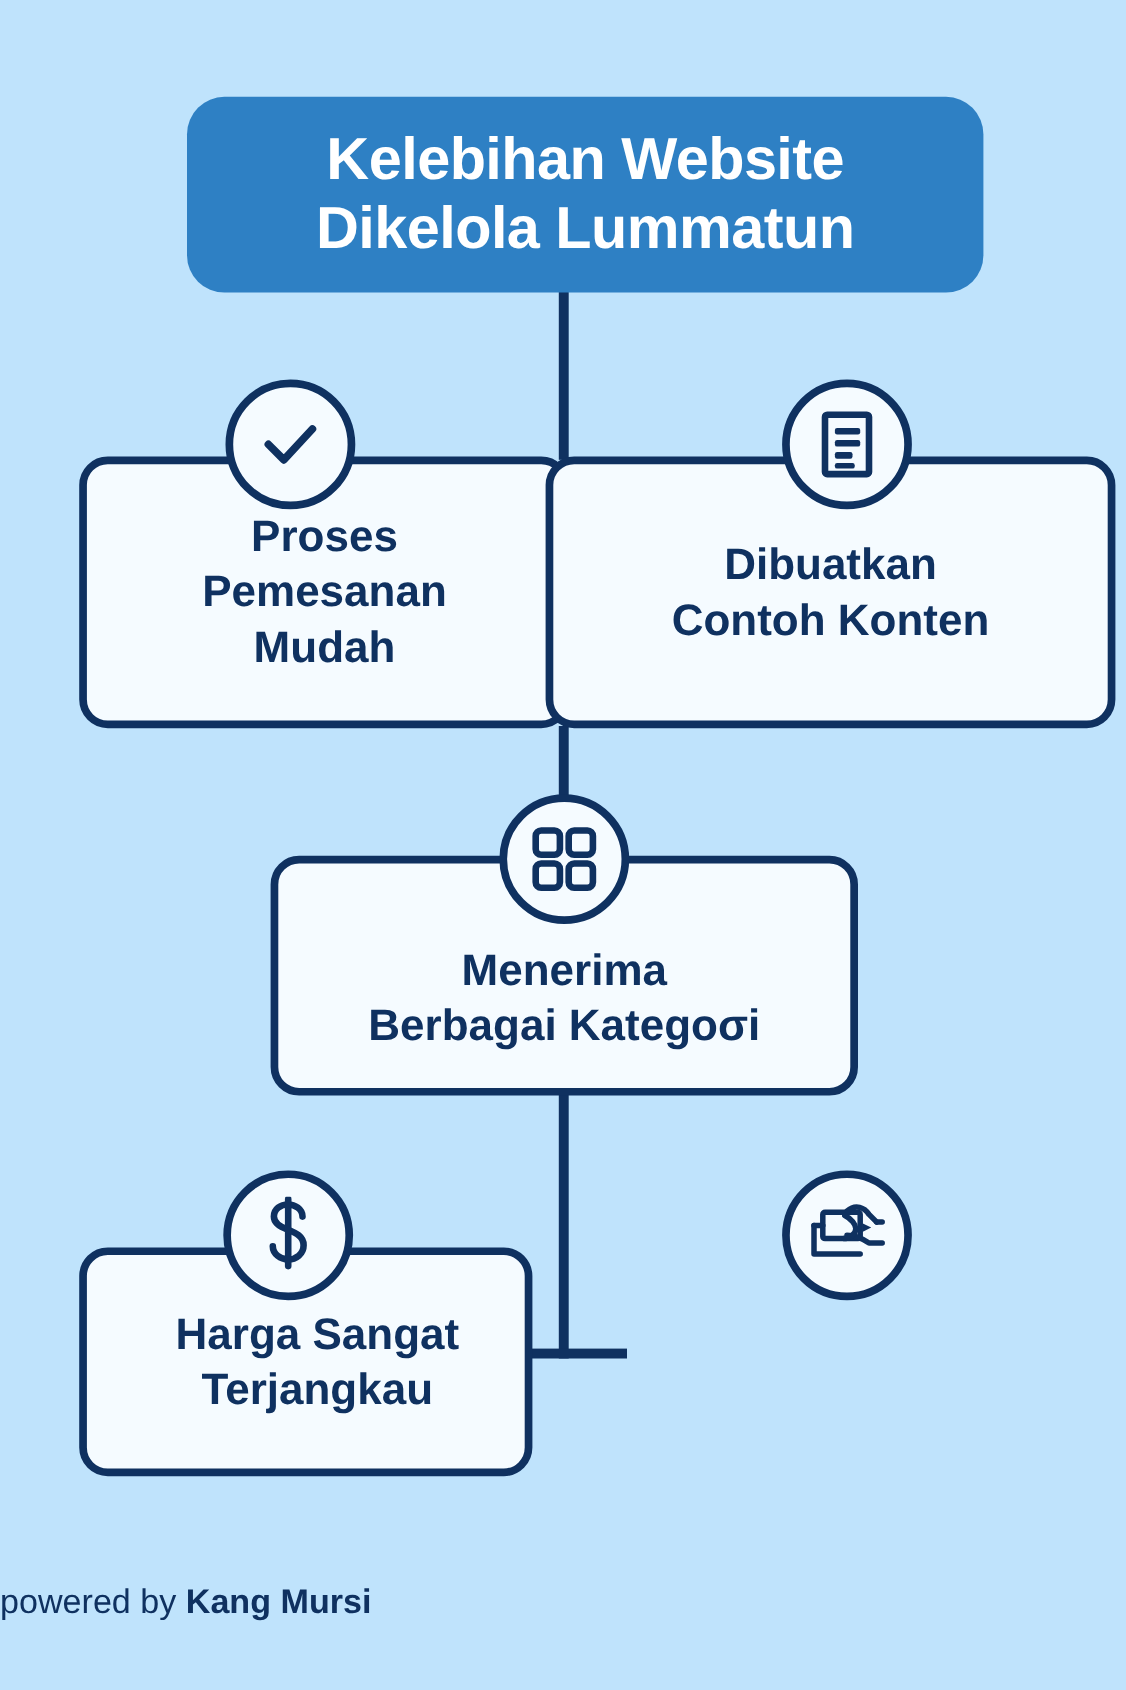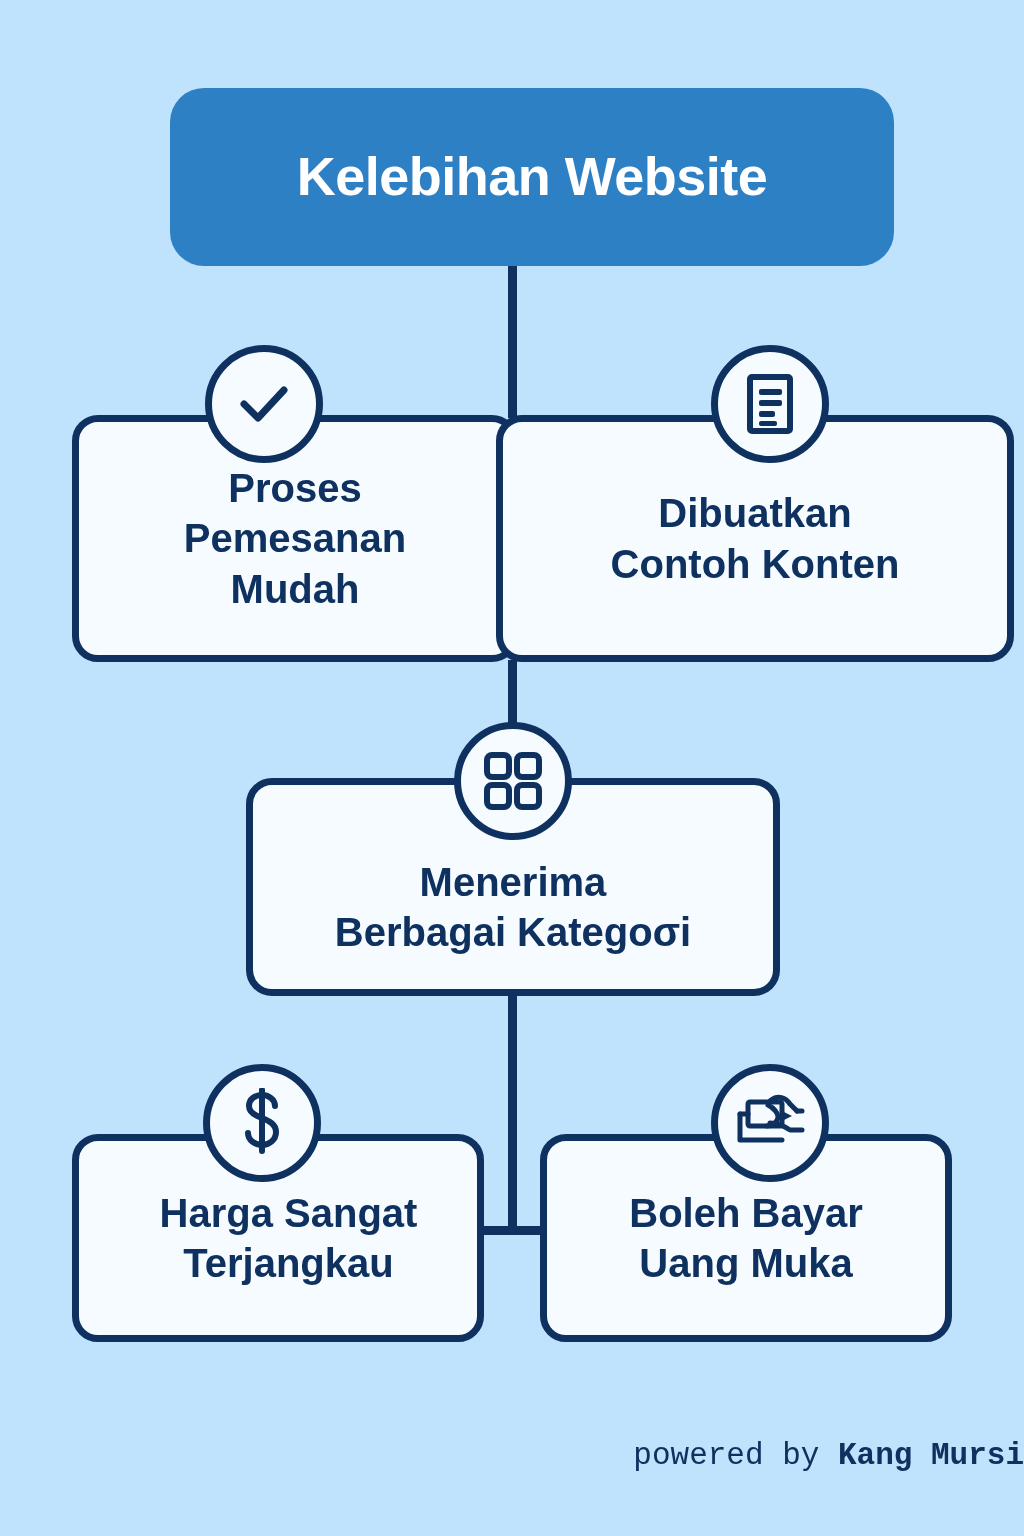--- a/index.html
+++ b/index.html
@@ -106,23 +106,22 @@
   .badge-c   { left: 203px; top: 1064px; }
   .badge-d   { left: 711px; top: 1064px; }
   .icon-badge svg { display: block; }
 
   
   .footer {
     position: absolute;
     left: 0;
     top: 1438px;
     width: 1024px;
-    text-align: right;
+    text-align: left;
     z-index: 3;
-    font-family: Liberation Mono, monospace;
   }
   .footer-pre {
     color: #0f3160;
     font-size: 31px;
     font-weight: normal;
   }
   .footer-brand {
     color: #0f3160;
     font-size: 31px;
     font-weight: bold;
@@ -133,20 +132,21 @@
 
 <div class="canvas">
 
   <div class="connector vline-top"></div>
   <div class="connector vline-mid"></div>
   <div class="connector vline-bot"></div>
   <div class="connector hbar-bottom"></div>
 
   <div class="title-box">
     <div class="title-line">Kelebihan Website</div>
+    <div class="title-line">Dikelola Lummatun</div>
   </div>
 
   <div class="card card-a">
     <div class="card-label">Proses
 Pemesanan
 Mudah</div>
   </div>
   <div class="icon-badge badge-a">
     <span>
       <svg width="66" height="66" viewBox="0 0 66 66" fill="none">
@@ -193,24 +193,20 @@
   <div class="icon-badge badge-c">
     <span>
       <svg width="58" height="70" viewBox="0 0 58 70" fill="none">
         <path d="M42 18 C42 11, 35 7, 29 7 C22 7, 16 11, 16 18 C16 25, 23 28, 29 30
                  C36 33, 43 36, 43 44 C43 52, 36 57, 29 57 C22 57, 15 52, 15 45" stroke="#0f3160" stroke-width="6" stroke-linecap="round" fill="none"></path>
         <path d="M29 2 L29 63" stroke="#0f3160" stroke-width="6" stroke-linecap="round"></path>
       </svg>
     </span>
   </div>
 
-  <div class="card card-d">
-    <div class="card-label">Boleh Bayar
-Uang Muka</div>
-  </div>
   <div class="icon-badge badge-d">
     <span>
       <svg width="72" height="62" viewBox="0 0 72 62" fill="none">
         <rect x="14" y="10" width="34" height="24" rx="2" stroke="#0f3160" stroke-width="5"></rect>
         <path d="M6 22 L6 48 L48 48" stroke="#0f3160" stroke-width="5" stroke-linecap="round" stroke-linejoin="round" fill="none"></path>
         <path d="M6 22 L14 22" stroke="#0f3160" stroke-width="5" stroke-linecap="round"></path>
         <path d="M36 9 C44 2, 52 6, 56 12 L63 19" stroke="#0f3160" stroke-width="5" stroke-linecap="round" stroke-linejoin="round" fill="none"></path>
         <path d="M63 19 L68 19" stroke="#0f3160" stroke-width="5" stroke-linecap="round"></path>
         <path d="M36 31 C44 31, 50 34, 56 38 L68 38" stroke="#0f3160" stroke-width="5" stroke-linecap="round" stroke-linejoin="round" fill="none"></path>
         <path d="M34 13 C40 16, 44 21, 44 25 C44 30, 38 34, 33 34" stroke="#0f3160" stroke-width="5" stroke-linecap="round" fill="none"></path>

